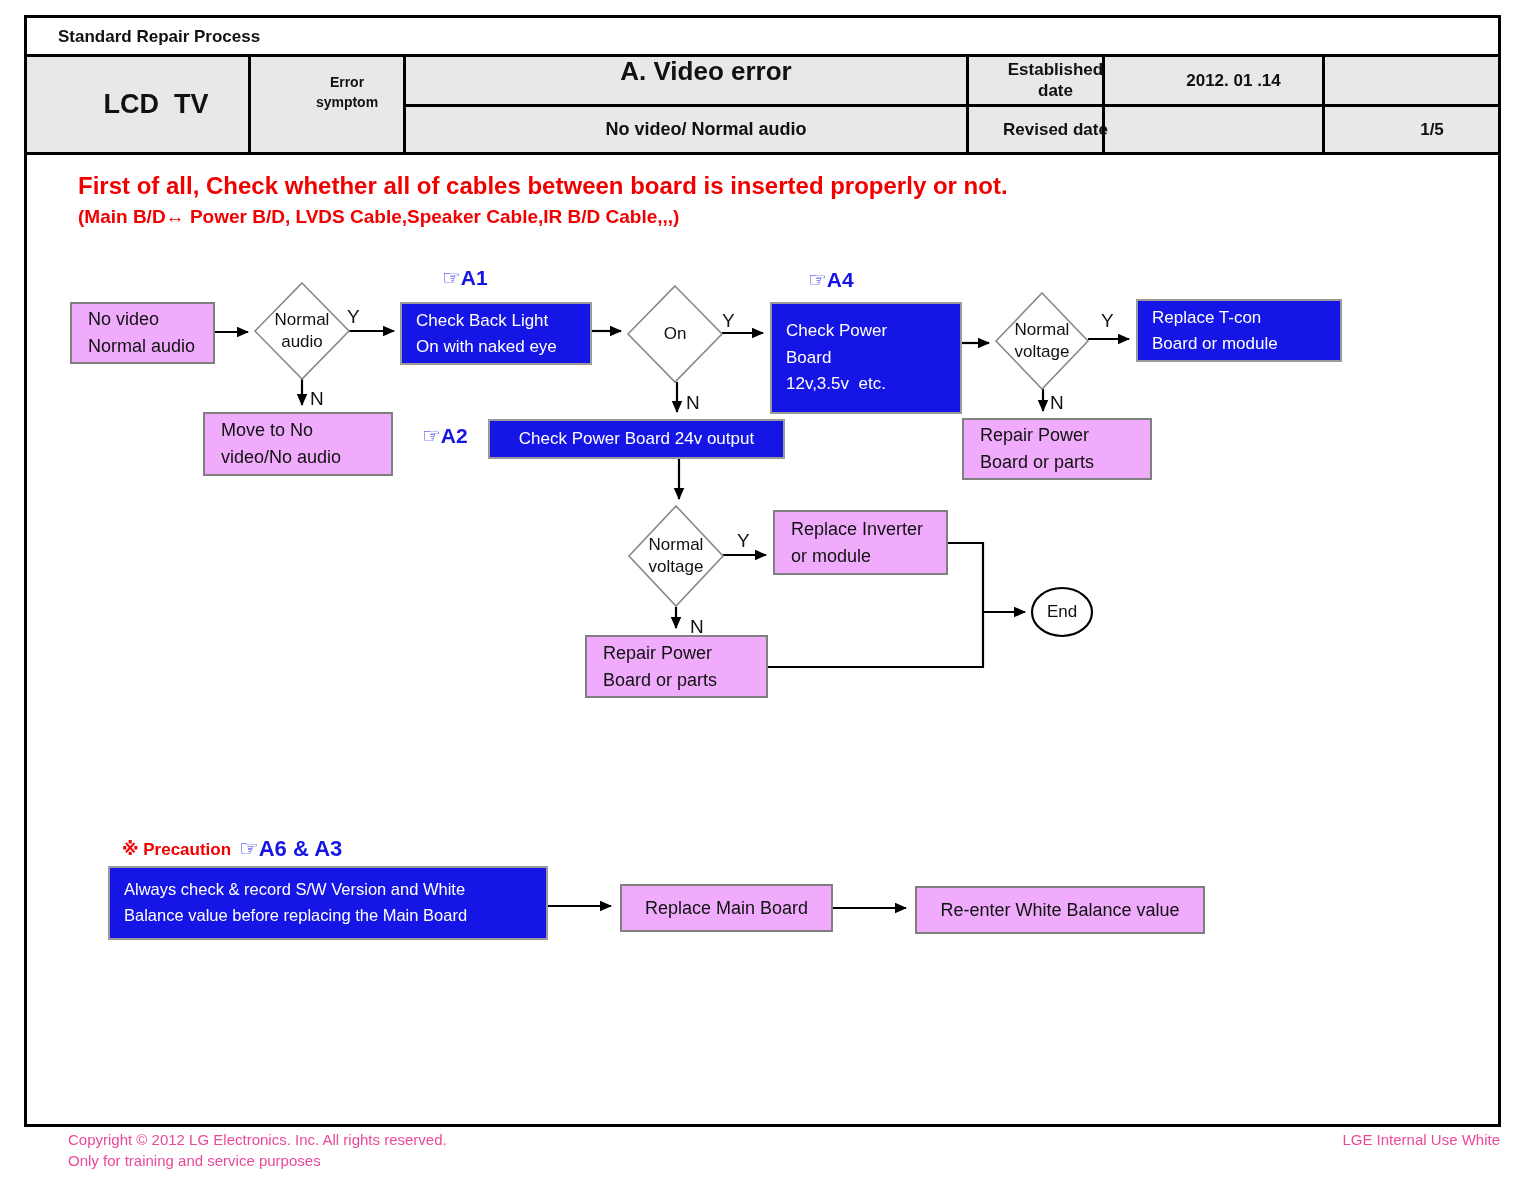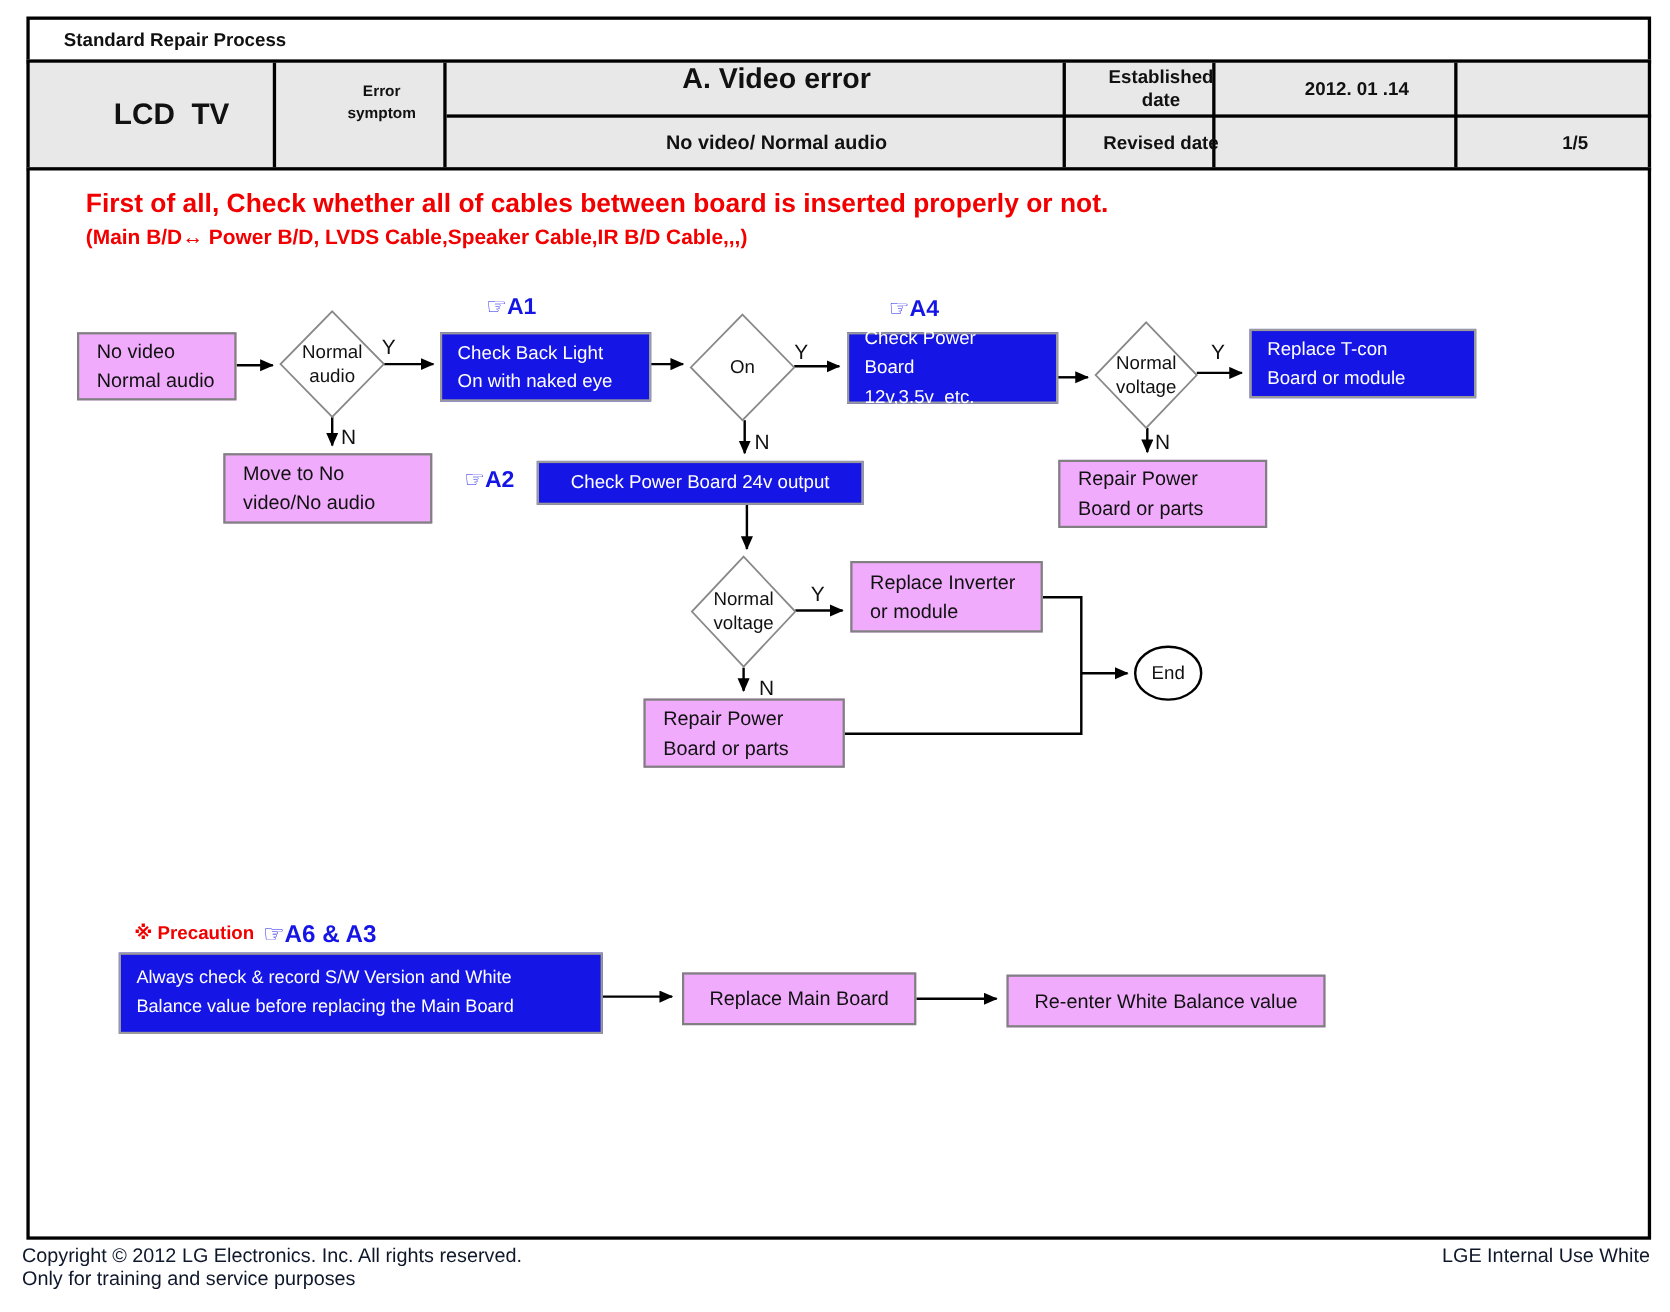--- a/index.html
+++ b/index.html
@@ -19,21 +19,21 @@
        display:flex;flex-direction:column;justify-content:center;font-size:17px;line-height:1.5;
        color:#fff;white-space:pre-wrap;padding-left:14px;}
   .ctr{padding-left:0;align-items:center;text-align:center;}
   .dtext{position:absolute;display:flex;align-items:center;justify-content:center;text-align:center;
        font-size:17px;line-height:1.3;white-space:pre-wrap;}
   .yn{position:absolute;font-size:19px;}
   .ref{position:absolute;font-size:21px;font-weight:bold;color:var(--accent);white-space:pre;}
   .redmark{position:absolute;font-size:17px;font-weight:bold;color:var(--red);white-space:pre;}
   .notice1{position:absolute;left:78px;top:172px;font-size:24px;font-weight:bold;color:var(--red);white-space:pre;}
   .notice2{position:absolute;left:78px;top:206px;font-size:19px;font-weight:bold;color:var(--red);white-space:pre;}
-  .foot{position:absolute;font-size:18px;color:#0f172a;white-space:pre;}
+  .foot{position:absolute;font-size:15px;color:#ec4899;white-space:pre;margin-left:48px;}
   svg.overlay{position:absolute;left:0;top:0;pointer-events:none;}
 </style>
 </head>
 <body>
 
 <div class="page">
 
   <div class="frame" style="left:24px;top:15px;width:1477px;height:43px;"></div>
   <div class="frame" style="left:24px;top:54px;width:1477px;height:101px;background:var(--hdrbg);"></div>
   <div class="frame" style="left:24px;top:152px;width:1477px;height:975px;"></div>
@@ -101,21 +101,21 @@
   <div class="dtext" style="left:257px;top:303px;width:90px;height:56px;">Normal
 audio</div>
 
   <div class="ref" style="left:442px;top:266px;">☞A1</div>
   <div class="bluebox" style="left:400px;top:302px;width:192px;height:63px;">Check Back Light
 On with naked eye</div>
 
   <div class="dtext" style="left:630px;top:320px;width:90px;height:28px;">On</div>
 
   <div class="ref" style="left:808px;top:268px;">☞A4</div>
-  <div class="bluebox" style="left:770px;top:302px;width:192px;height:65px;line-height:1.55;">Check Power
+  <div class="bluebox" style="left:770px;top:302px;width:192px;height:112px;line-height:1.55;">Check Power
 Board
 12v,3.5v  etc.</div>
 
   <div class="dtext" style="left:997px;top:313px;width:90px;height:56px;">Normal
 voltage</div>
 
   <div class="bluebox" style="left:1136px;top:299px;width:206px;height:63px;">Replace T-con
 Board or module</div>
 
   <div class="box" style="left:203px;top:412px;width:190px;height:64px;">Move to No

